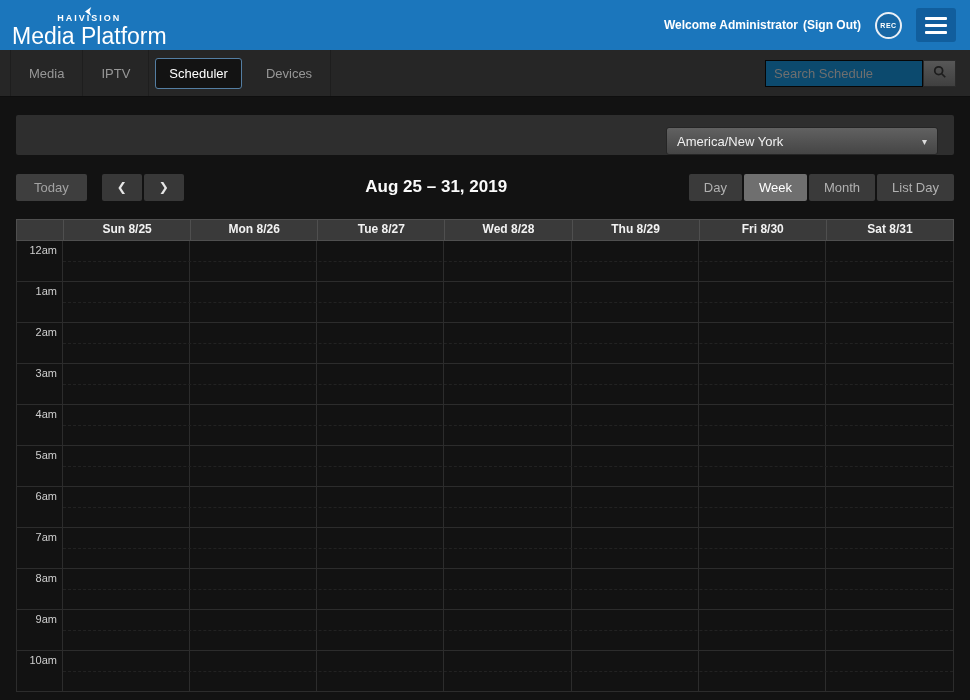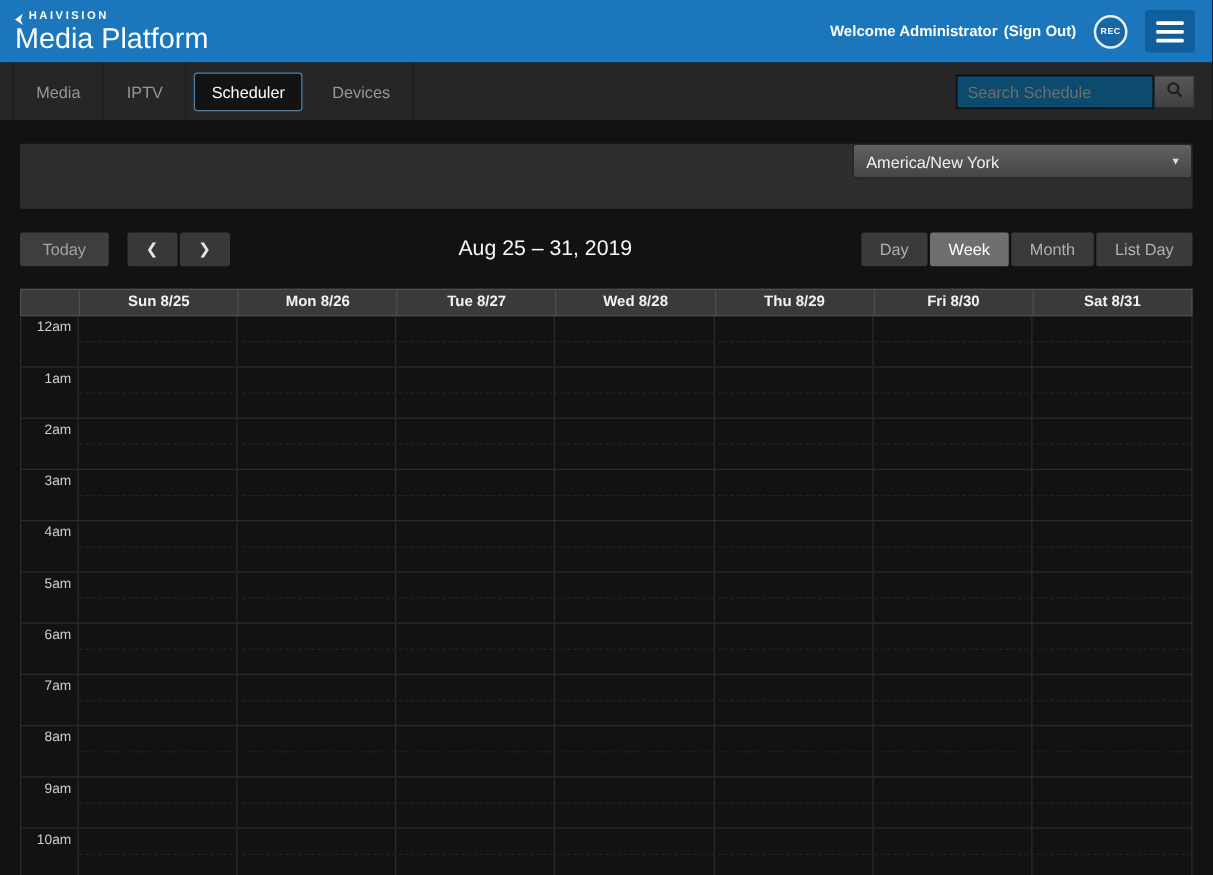--- a/index.html
+++ b/index.html
@@ -13,21 +13,21 @@
   
   .topbar {
     height: 50px;
     background: #1b76bc;
     display: flex;
     align-items: center;
     justify-content: space-between;
     padding: 0 14px 0 12px;
   }
   .logo-block { display: flex; flex-direction: column; line-height: 1; }
-  .logo-top { display: flex; align-items: center; gap: 2px; }
+  .logo-top { display: flex; align-items: center; gap: 2px; flex-direction: column; }
   .logo-top-text {
     font-size: 9px; font-weight: bold; letter-spacing: 2px; color: #fff;
   }
   .logo-mark { display: inline-block; width: 9px; height: 9px; }
   .logo-main { font-size: 23px; color: #fff; font-weight: 400; margin-top: 2px; }
 
   .top-right { display: flex; align-items: center; gap: 14px; }
   .welcome-wrap { font-size: 12px; font-weight: bold; color: #fff; display: flex; gap: 5px; }
   .signout { cursor: pointer; }
   .rec-badge {
@@ -76,22 +76,23 @@
     width: 33px; height: 27px;
     background: linear-gradient(#575757, #404040);
     border: 1px solid #2a2a2a;
     display: flex; align-items: center; justify-content: center;
     cursor: pointer;
   }
 
   
   .tz-bar {
     margin: 18px 16px 0;
-    height: 52px; background: #2e2e2e; border-radius: 2px;
-    display: flex; align-items: flex-start; justify-content: flex-end;
+    height: 40px; background: #2e2e2e; border-radius: 2px;
+    display: flex; align-items: flex-end; justify-content: flex-end;
+    padding-right: 16px;
   }
   .tz-select {
     width: 272px; height: 28px;
     background: linear-gradient(#616161, #454545);
     border: 1px solid #252525; border-radius: 3px;
     display: flex; align-items: center; justify-content: space-between;
     padding: 0 10px; cursor: pointer;
     color: #f0f0f0; font-size: 13px;
   }
   .tz-caret { font-size: 10px; color: #dcdcdc; }
@@ -110,21 +111,21 @@
     height: 27px; padding: 0 18px;
     background: #3e3e3e; color: #a3a3a3; font-size: 13px;
   }
   .step-group { display: flex; gap: 2px; margin-left: 15px; }
   .step-btn {
     width: 40px; height: 27px;
     background: #383838; color: #e6e6e6; font-size: 12px;
   }
   .cal-title {
     flex: 1; text-align: center;
-    font-size: 17px; font-weight: normal; color: #fafafa;
+    font-size: 17px; font-weight: bold; color: #fafafa;
   }
   .views-group { display: flex; gap: 2px; }
   .view-btn {
     height: 27px; padding: 12px 15px;
     background: #3a3a3a; color: #b1b1b1; font-size: 13px;
   }
   .view-btn.active { background: #6f6f6f; color: #fff; }
 
   
   .calendar { margin: 0 16px; }

